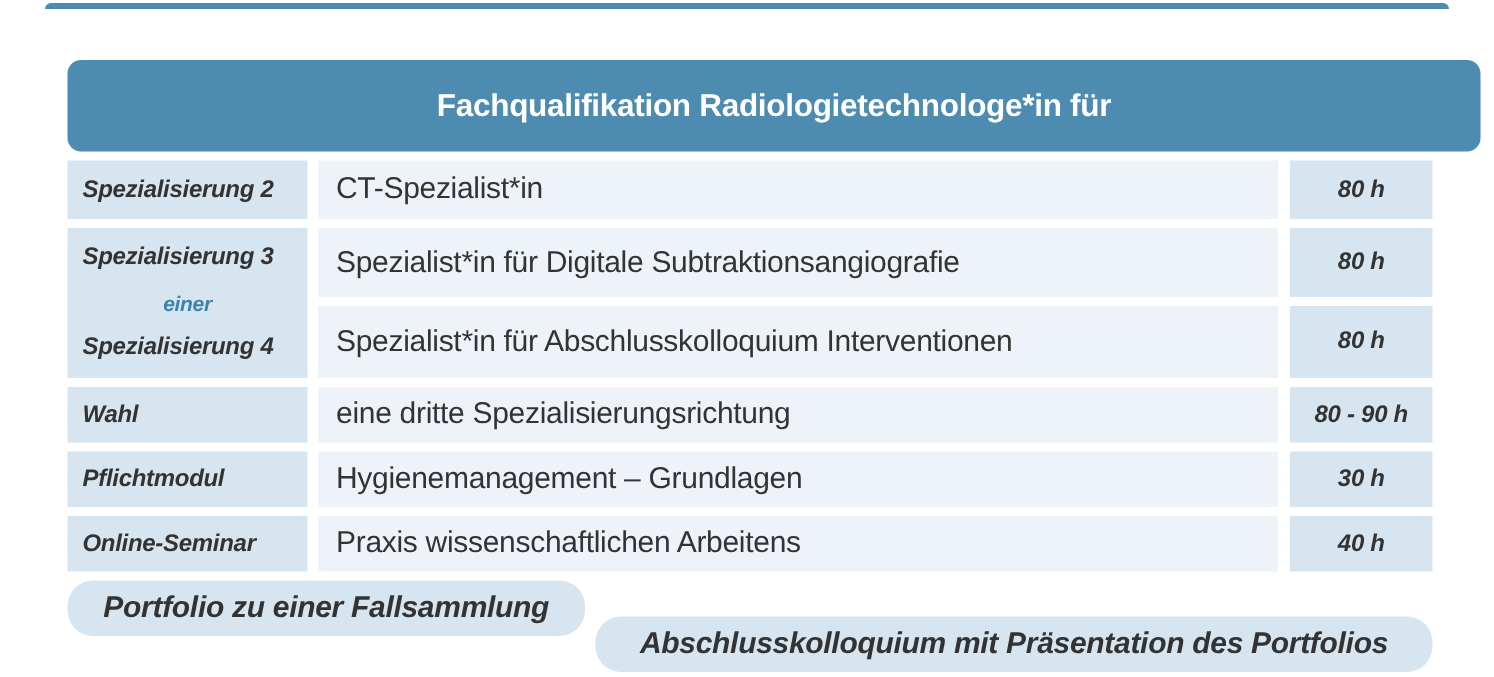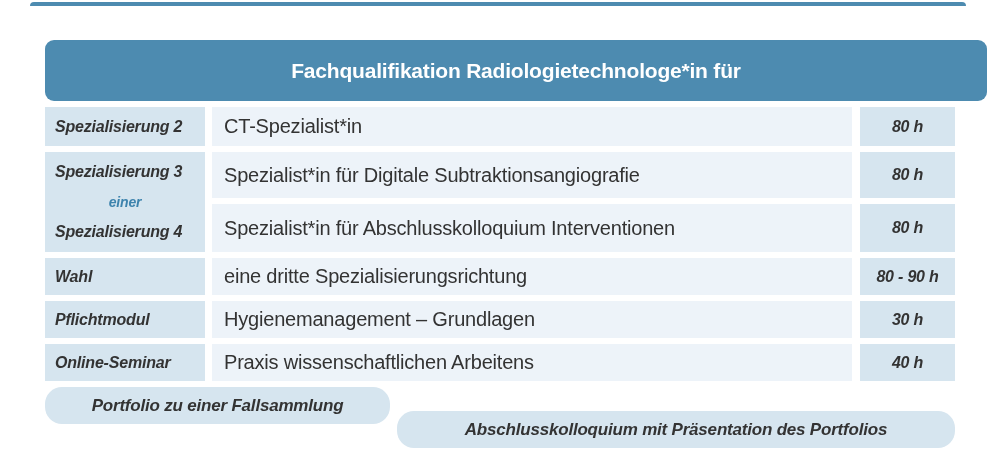--- a/index.html
+++ b/index.html
@@ -56,21 +56,21 @@
     padding:4px 4px 4px 10px;letter-spacing:-0.2px;
   }
   .oder{
     align-self:center;
     color:var(--oder);
     font-size:14px;
     margin-left:-6px;
   }
   .footer-cell{
     background:var(--cell-medium);
-    font-weight:bold;font-style:italic;font-size:17px;
+    font-weight:bold;font-style:italic;font-size:20px;
     justify-content:center;text-align:center;letter-spacing:-0.2px;border-radius:17px;
   }
   
   .r1{top:107px;height:39px;}
   .r2{top:152px;height:46px;}
   .r3{top:204px;height:48px;}
   .r4{top:258px;height:37px;}
   .r5{top:301px;height:37px;}
   .r6{top:344px;height:37px;}
   .rf{top:387px;height:37px;}

